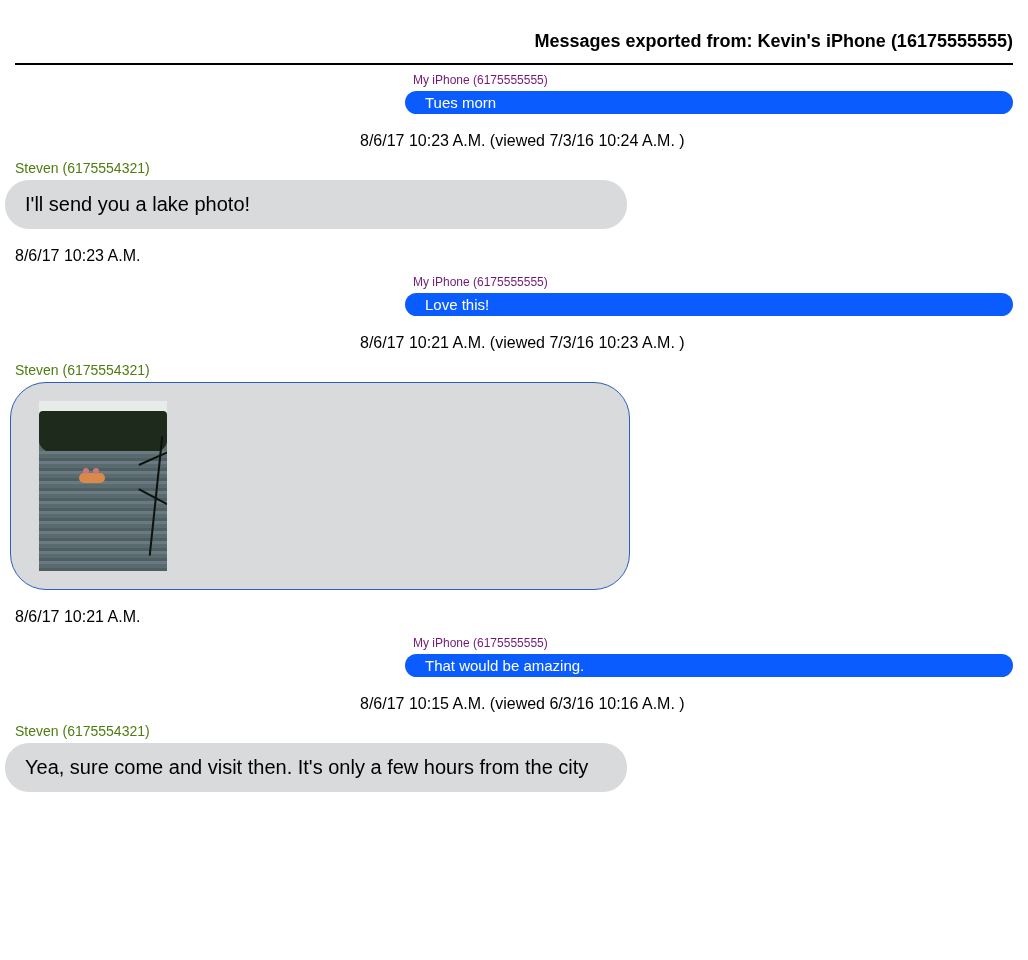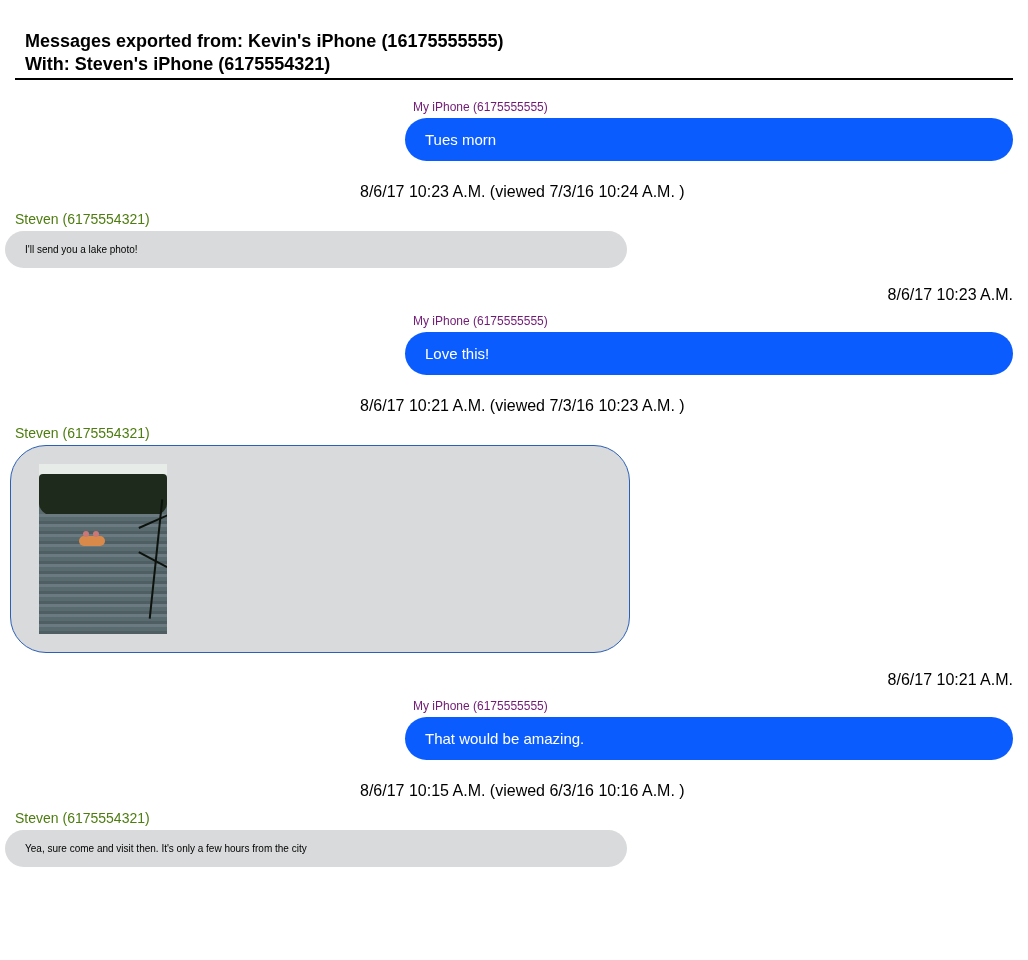--- a/index.html
+++ b/index.html
@@ -6,65 +6,66 @@
   body {
     font-family: -apple-system, BlinkMacSystemFont, "Helvetica Neue", Arial, sans-serif;
     background: #fff;
     width: 1028px;
     padding: 30px 15px 20px 15px;
   }
   .header {
     font-weight: 700;
     font-size: 18px;
     line-height: 1.3;
-    padding-bottom: 1px;
+    padding-bottom: 10px;
     border-bottom: 2px solid #000;
-    margin-bottom: 20px;
+    margin-bottom: 8px;
     padding-left: 10px;
+    text-align: right;
   }
   .timestamp {
     font-weight: 400;
     font-size: 16px;
     margin: 18px 0 10px 0;
     padding-left: 345px;
   }
   .timestamp.center {
-    text-align: right;
+    text-align: left;
     padding-left: 0;
   }
   .sender-outgoing {
     color: #701a75;
     font-size: 12px;
     padding-left: 398px;
     margin-bottom: 4px;
   }
   .sender-incoming {
     color: #4d7c0f;
     font-size: 14px;
     padding-left: 0;
     margin-bottom: 4px;
   }
   .bubble-outgoing {
     background: #0b5cff;
     color: #fff;
     border-radius: 24px;
-    padding: 13px 20px;
+    padding: 3px 20px;
     margin-left: 390px;
     margin-right: 0;
     font-size: 15px;
-    margin-bottom: 22px;
+    margin-bottom: 10px;
   }
   .bubble-incoming {
     background: #d9dadb;
     color: #000;
     border-radius: 24px;
     padding: 13px 20px;
     margin-left: -10px;
     width: 622px;
-    font-size: 10px;
+    font-size: 20px;
     margin-bottom: 7px;
   }
   .bubble-image {
     background: #d9dadb;
     border: 1px solid #2b5fb8;
     border-radius: 36px;
     padding: 18px;
     margin-left: -5px;
     width: 620px;
     margin-bottom: 6px;
@@ -88,21 +89,20 @@
   .lake-boat::before { left:4px; } .lake-boat::after { left:14px; }
   .lake-branch { position:absolute; top:35px; right:10px; width:2px; height:120px; background:#0d130c; transform: rotate(6deg); }
   .lake-branch::before { content:""; position:absolute; top:20px; left:-22px; width:40px; height:2px; background:#0d130c; transform: rotate(-30deg); }
   .lake-branch::after { content:""; position:absolute; top:60px; left:-18px; width:32px; height:2px; background:#0d130c; transform: rotate(22deg); }
 </style>
 </head>
 <body>
 
 <div class="header">
   <div>Messages exported from: Kevin's iPhone (16175555555)</div>
-  <div>With: Steven's iPhone (6175554321)</div>
 </div>
 
 <div class="sender-outgoing">My iPhone (6175555555)</div>
 <div class="bubble-outgoing">
   <span>Tues morn</span>
 </div>
 
 <div class="timestamp">8/6/17 10:23 A.M. (viewed 7/3/16 10:24 A.M. )</div>
 
 <div class="sender-incoming">Steven (6175554321)</div>

